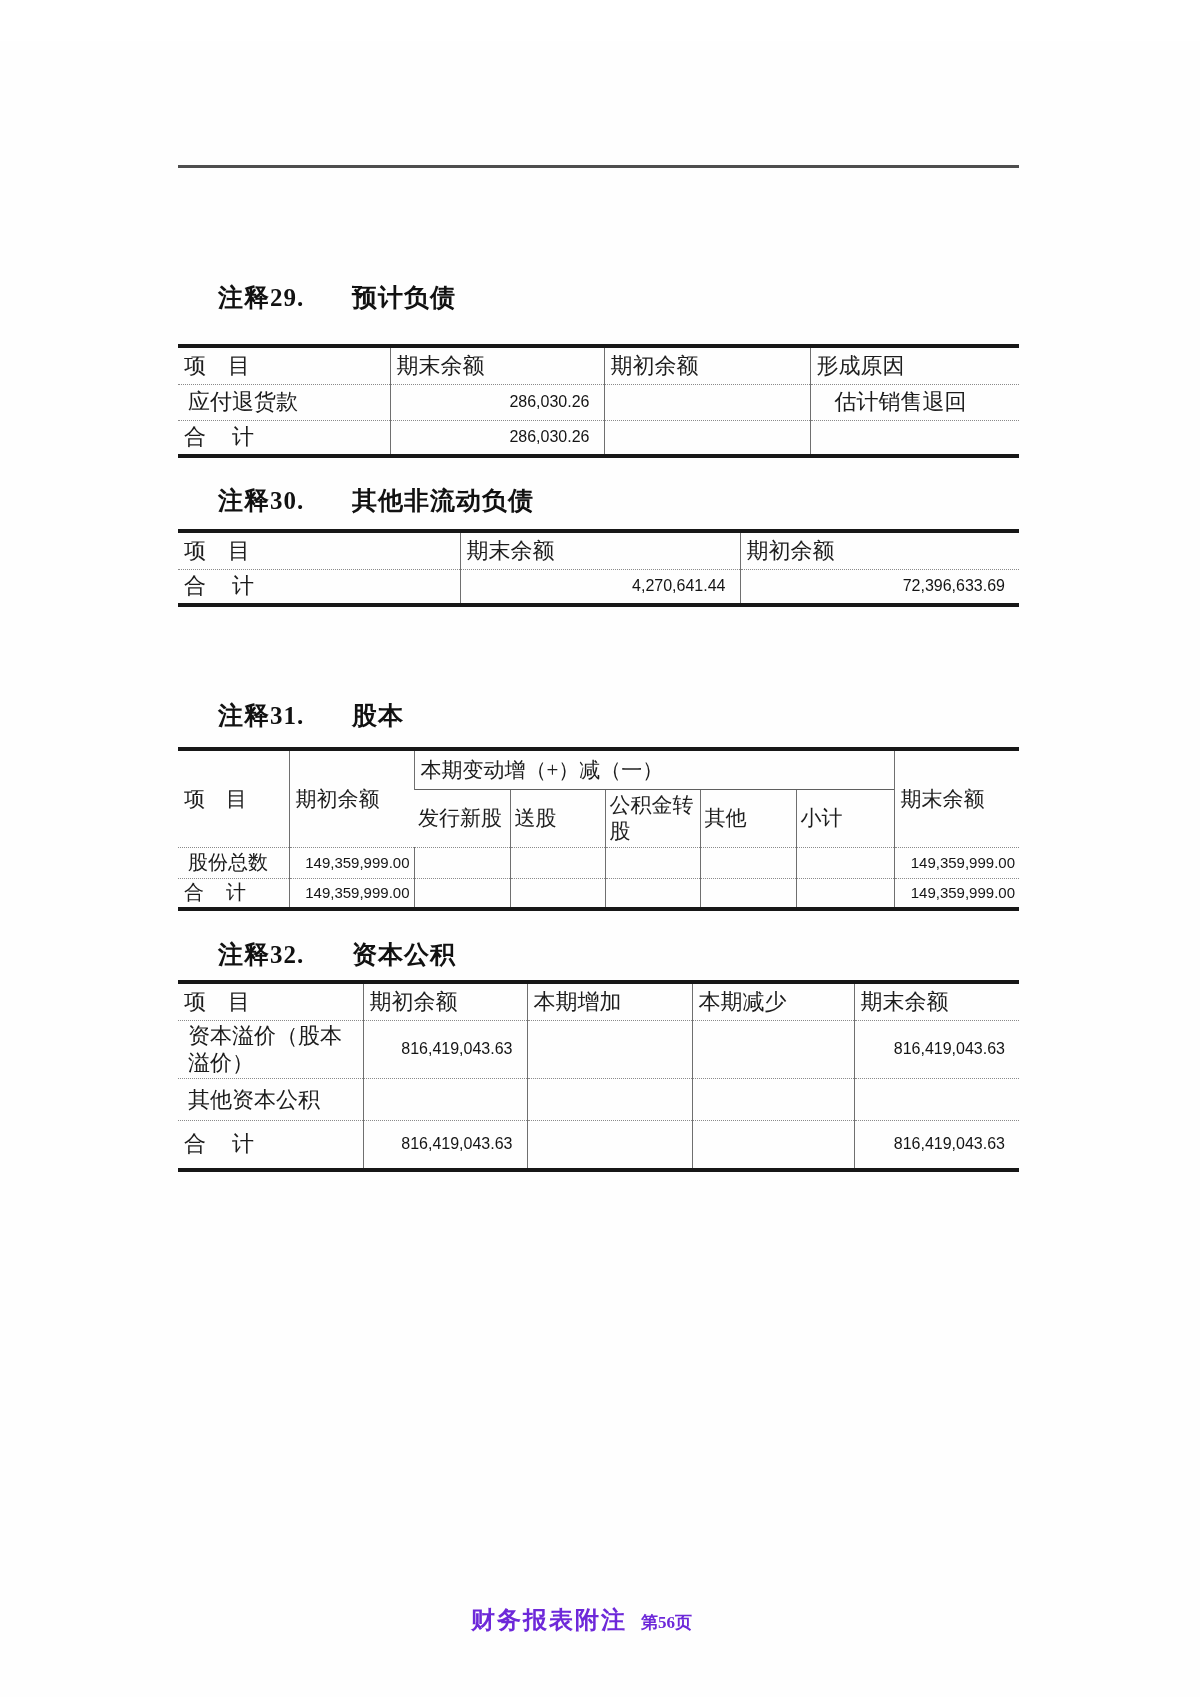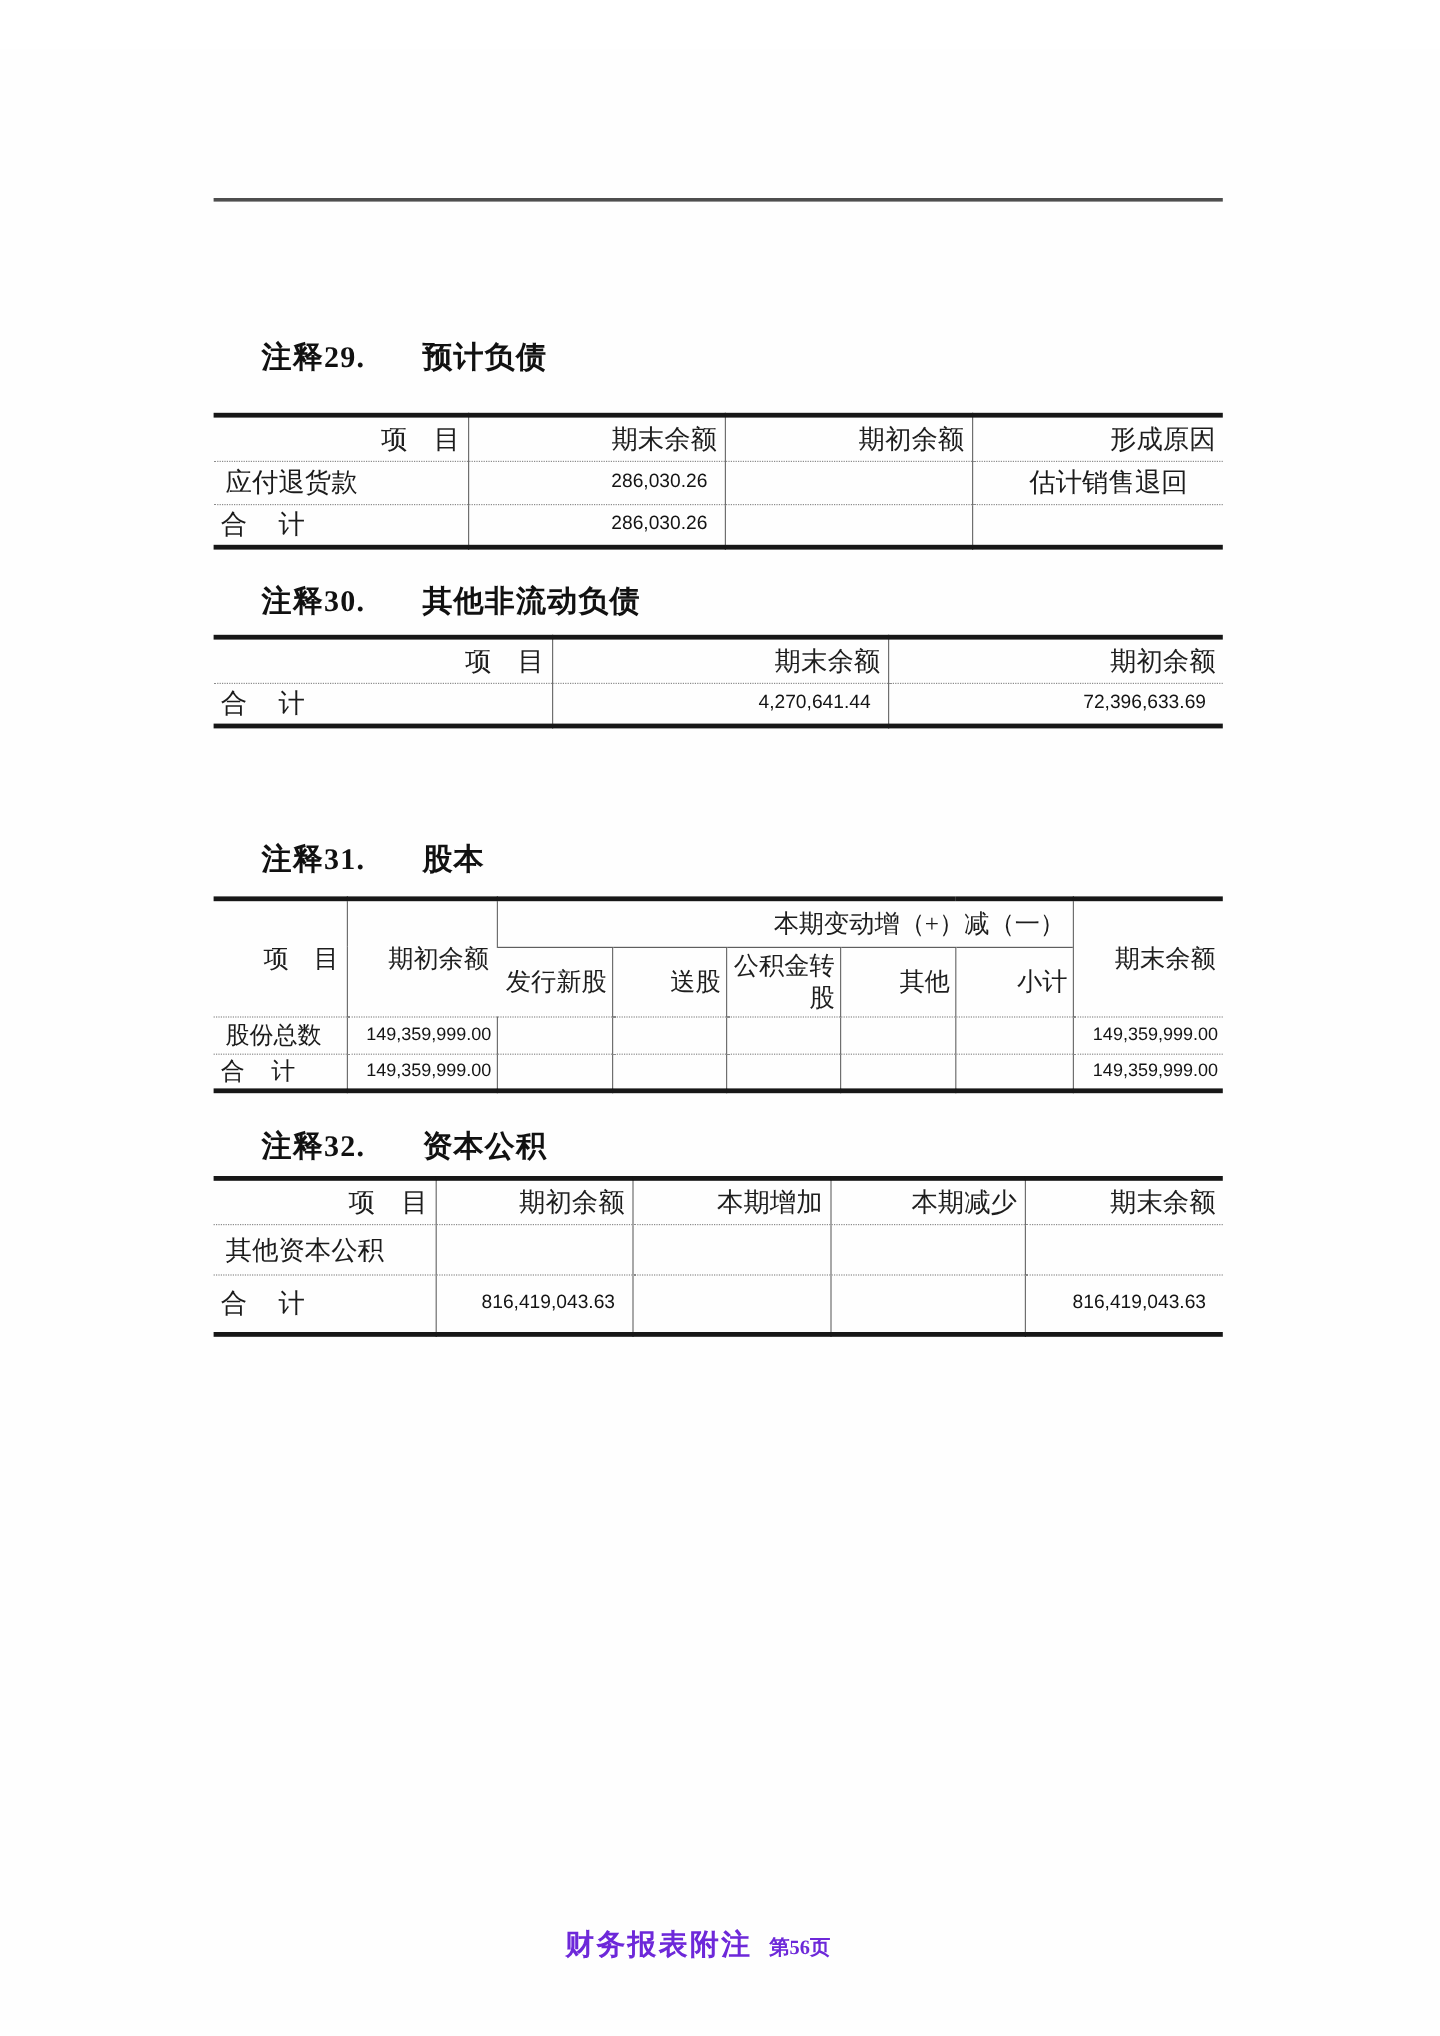--- a/index.html
+++ b/index.html
@@ -25,28 +25,28 @@
   }
   .tbl th, .tbl td {
     padding:0 6px; vertical-align:middle; font-weight:normal;
     overflow:hidden; white-space:nowrap;
   }
   
   .tbl th + th, .tbl td + td, .tbl td + th, .tbl th + td { border-left:1px solid #6f6f6f; }
   
   .tbl tr + tr th, .tbl tr + tr td { border-top:1px dotted #8a8a8a; }
   .tbl tr.sub th { border-top:1px solid #5f5f5f; }
-  .tbl th { text-align:right; font-size:22px; color:#1d1d1d; }
+  .tbl th { text-align:left; font-size:22px; color:#1d1d1d; }
   .tbl td.item { text-align:left; font-size:22px; padding-left:10px; }
   .tbl td.wrap { white-space:normal; line-height:1.25; }
   .tbl td.num {
     text-align:right; padding-right:14px; font-size:16px;
     font-family:"Liberation Sans","DejaVu Sans",sans-serif; color:#141414;
   }
-  .tbl td.ctr { text-align:center; font-size:22px;padding-left:24px; }
+  .tbl td.ctr { font-size:22px;padding-left:24px; }
   .tbl td.total { text-align:left; font-size:22px; letter-spacing:2px; }
   
   .tbl.t31 td.num { font-size:15px; padding-right:4px; padding-left:0; }
   .tbl.t31 th { font-size:21px; }
   .tbl.t31 th.subhead { white-space:normal; line-height:1.25; padding:0 4px; }
   .footer {
     position:absolute; left:161px; top:1563px; width:841px; text-align:center;
     color:#6d28d9;
     font-weight:bold;
   }
@@ -178,20 +178,27 @@
         <col>
       </colgroup>
     <tbody>
         <tr style="height:38px">
       <th>项　目</th>
       <th>期初余额</th>
       <th>本期增加</th>
       <th>本期减少</th>
       <th>期末余额</th>
     </tr>
+    <tr style="height:58px">
+      <td class="item wrap">资本溢价（股本溢价）</td>
+      <td class="num">816,419,043.63</td>
+      <td class="num"></td>
+      <td class="num"></td>
+      <td class="num">816,419,043.63</td>
+    </tr>
     <tr style="height:42px">
       <td class="item" style="vertical-align:top;padding-top:6px">其他资本公积</td>
       <td class="num"></td>
       <td class="num"></td>
       <td class="num"></td>
       <td class="num"></td>
     </tr>
     <tr style="height:50px">
       <td class="total">合　计</td>
       <td class="num">816,419,043.63</td>

